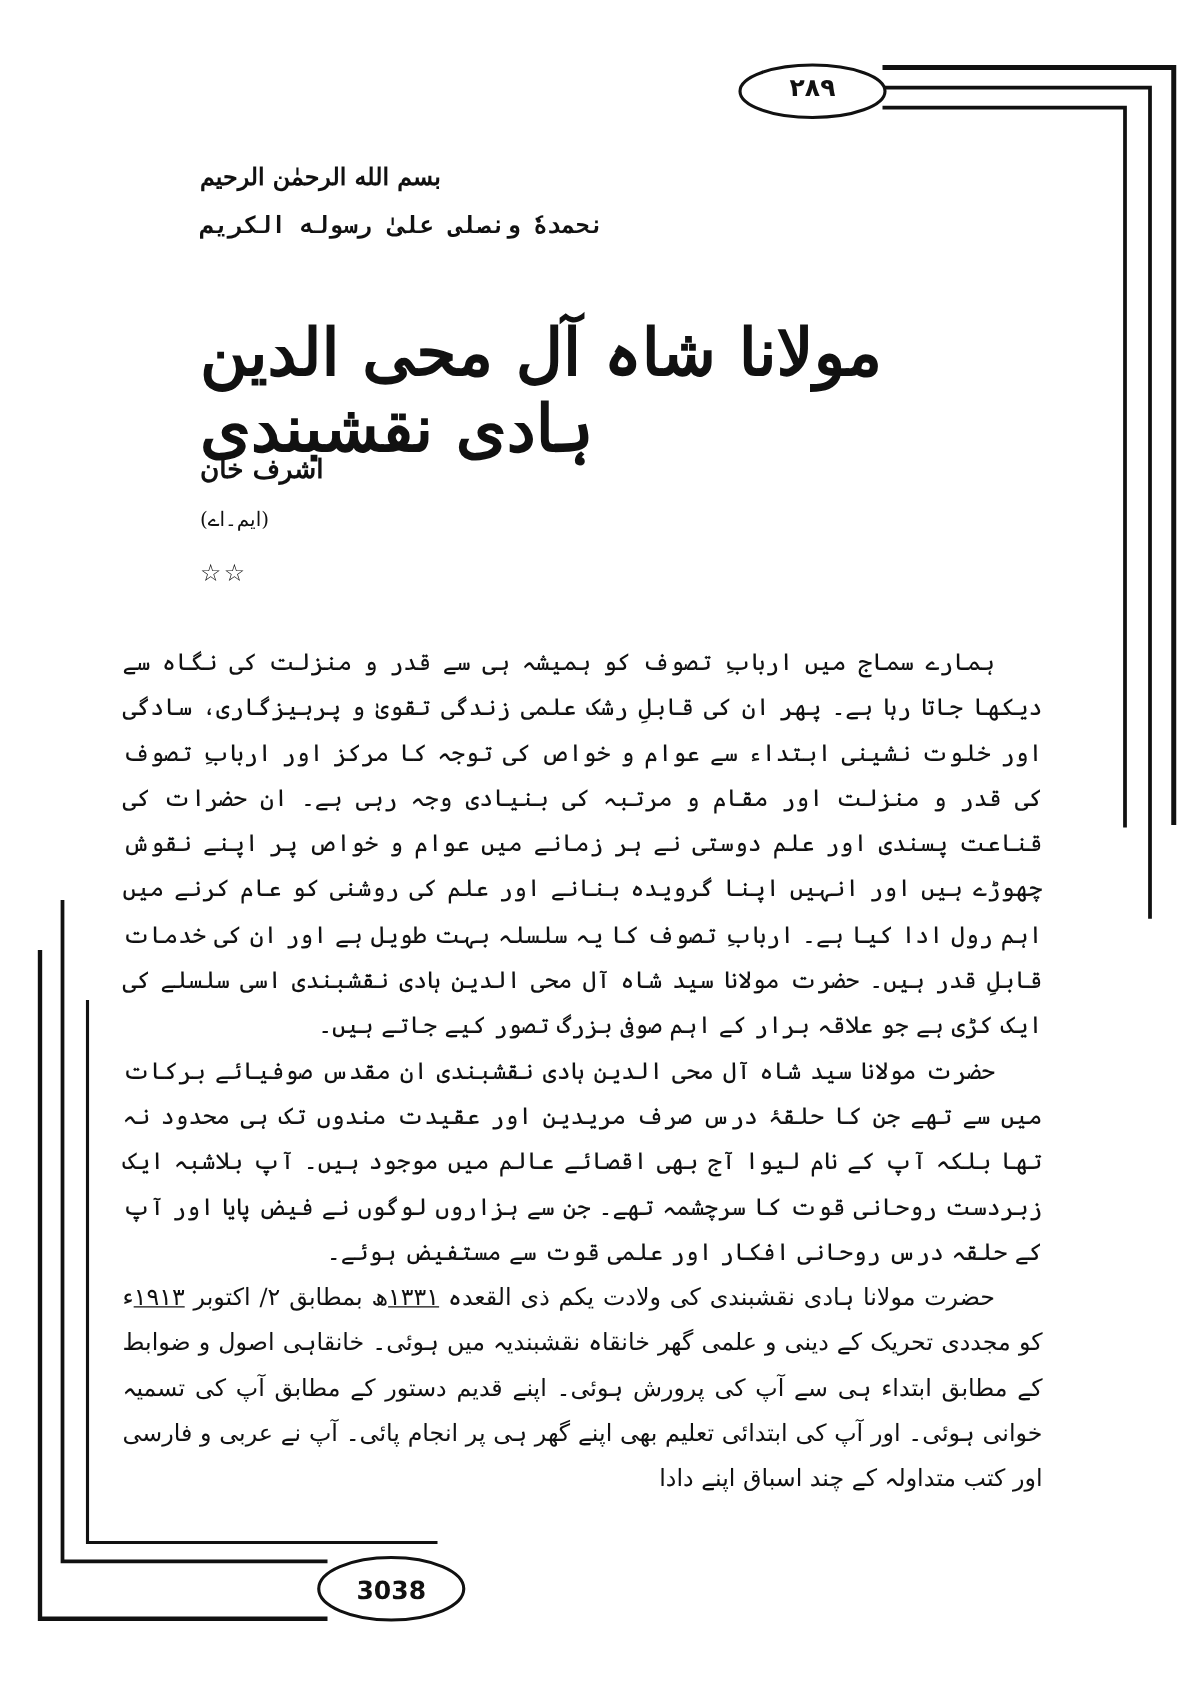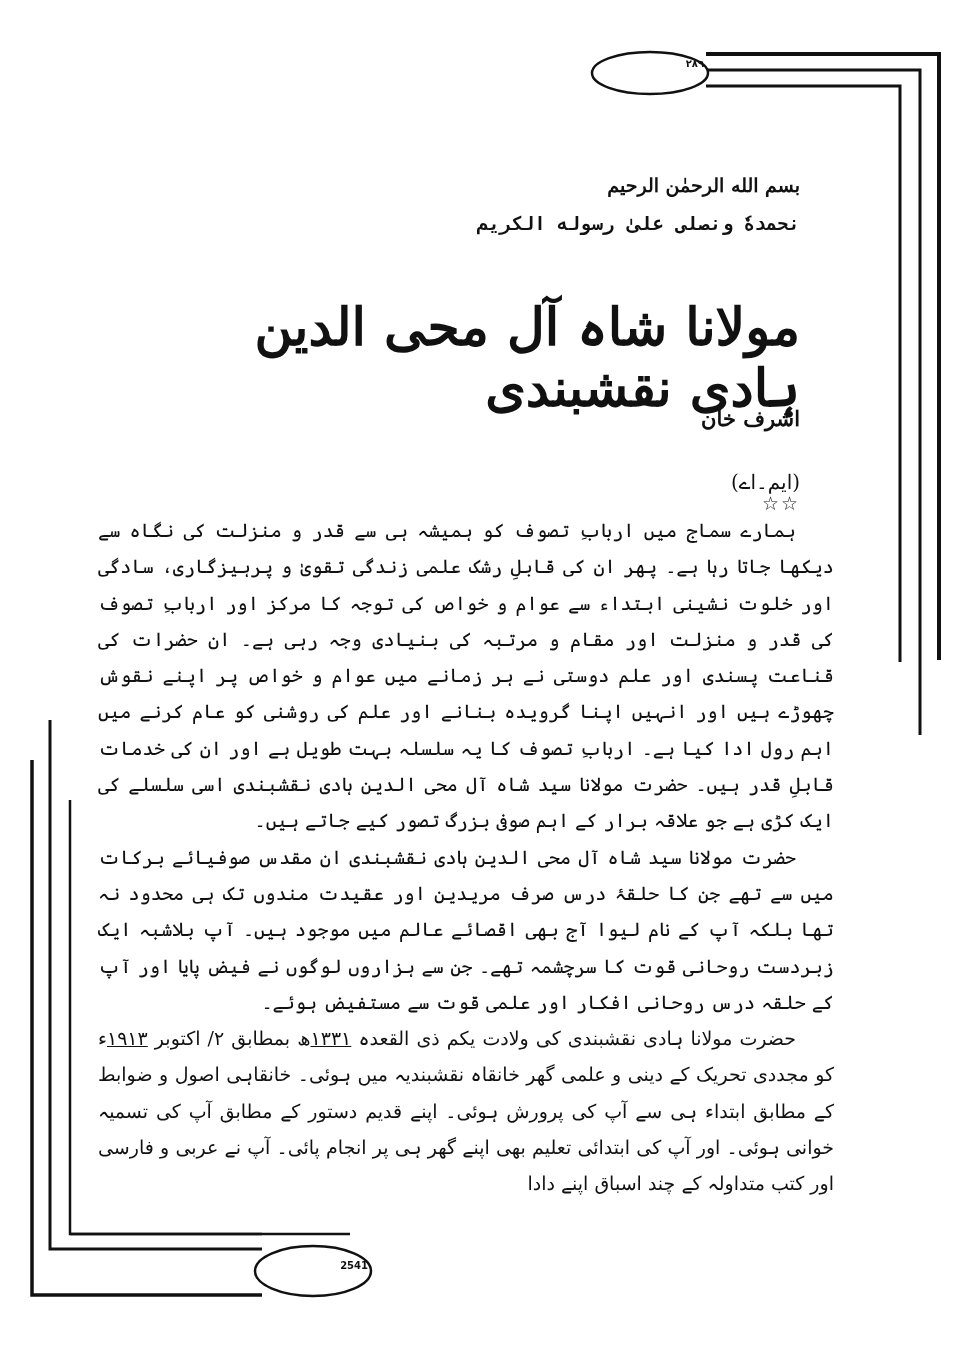--- a/index.html
+++ b/index.html
@@ -17,38 +17,37 @@
     }
     
     #frame {
       position: absolute;
       left: 0; top: 0;
       width: 960px; height: 1346px;
     }
     .page-num {
       position: absolute;
       font-family: "DejaVu Sans", sans-serif;
-      font-size: 10px;
+      font-size: 20px;
       font-weight: bold;
       color: #111;
-      text-align: right;
+      text-align: center;
       direction: rtl;
     }
     #page-num-top {
       left: 596px; top: 58px; width: 108px;
     }
     #page-num-bottom {
       left: 258px; top: 1260px; width: 110px;
     }
     .header-block {
       position: absolute;
       left: 160px; width: 640px;
-      text-align: right;
+      text-align: left;
       direction: rtl;
-      margin-top: 44px;
     }
     #bismillah {
       top: 130px;
       font-family: "DejaVu Serif", serif;
       font-size: 19px;
       font-weight: bold;
     }
     #hamd-line {
       top: 168px;
       font-family: Liberation Mono, monospace;
@@ -62,23 +61,23 @@
       font-weight: bold;
       letter-spacing: 0px;
     }
     #author-name {
       top: 362px;
       font-family: "DejaVu Serif", serif;
       font-size: 21px;
       font-weight: bold;
     }
     #author-degree {
-      top: 426px;
+      top: 406px;
       font-family: "DejaVu Serif", serif;
-      font-size: 20px;
+      font-size: 16px;
     }
     #stars {
       top: 448px;
       font-size: 19px;
       letter-spacing: 2px;
     }
     #body-text {
       position: absolute;
       left: 98px;
       top: 512px;
@@ -114,21 +113,21 @@
     <polyline points="70,800 70,1234 262,1234" stroke-width="2.5"></polyline>
     <polyline points="50,720 50,1249 262,1249" stroke-width="3"></polyline>
     <polyline points="32,760 32,1295 262,1295" stroke-width="3.5"></polyline>
   </g>
   <line x1="70" y1="1234" x2="350" y2="1234" stroke="#111" stroke-width="2.5"></line>
 
   <ellipse cx="313" cy="1271" rx="58" ry="25" fill="#fff" stroke="#111" stroke-width="2.5"></ellipse>
 </svg>
 
 <div id="page-num-top" class="page-num">٢٨٩</div>
-<div id="page-num-bottom" class="page-num">2541</div>
+<div id="page-num-bottom" class="page-num">3038</div>
 
 <div id="bismillah" class="header-block">بسم الله الرحمٰن الرحیم</div>
 <div id="hamd-line" class="header-block">نحمدهٗ ونصلی علیٰ رسوله الکریم</div>
 <div id="article-title" class="header-block">مولانا شاہ آل محی الدین ہادی نقشبندی</div>
 <div id="author-name" class="header-block">اشرف خان</div>
 <div id="author-degree" class="header-block">(ایم۔اے)</div>
 <div id="stars" class="header-block">☆☆</div>
 
 <div id="body-text">
   <p>ہمارے سماج میں اربابِ تصوف کو ہمیشہ ہی سے قدر و منزلت کی نگاہ سے دیکھا جاتا رہا ہے۔ پھر ان کی قابلِ رشک علمی زندگی تقویٰ و پرہیزگاری، سادگی اور خلوت نشینی ابتداء سے عوام و خواص کی توجہ کا مرکز اور اربابِ تصوف کی قدر و منزلت اور مقام و مرتبہ کی بنیادی وجہ رہی ہے۔ ان حضرات کی قناعت پسندی اور علم دوستی نے ہر زمانے میں عوام و خواص پر اپنے نقوش چھوڑے ہیں اور انہیں اپنا گرویدہ بنانے اور علم کی روشنی کو عام کرنے میں اہم رول ادا کیا ہے۔ اربابِ تصوف کا یہ سلسلہ بہت طویل ہے اور ان کی خدمات قابلِ قدر ہیں۔ حضرت مولانا سید شاہ آل محی الدین ہادی نقشبندی اسی سلسلے کی ایک کڑی ہے جو علاقہ برار کے اہم صوفی بزرگ تصور کیے جاتے ہیں۔</p>

